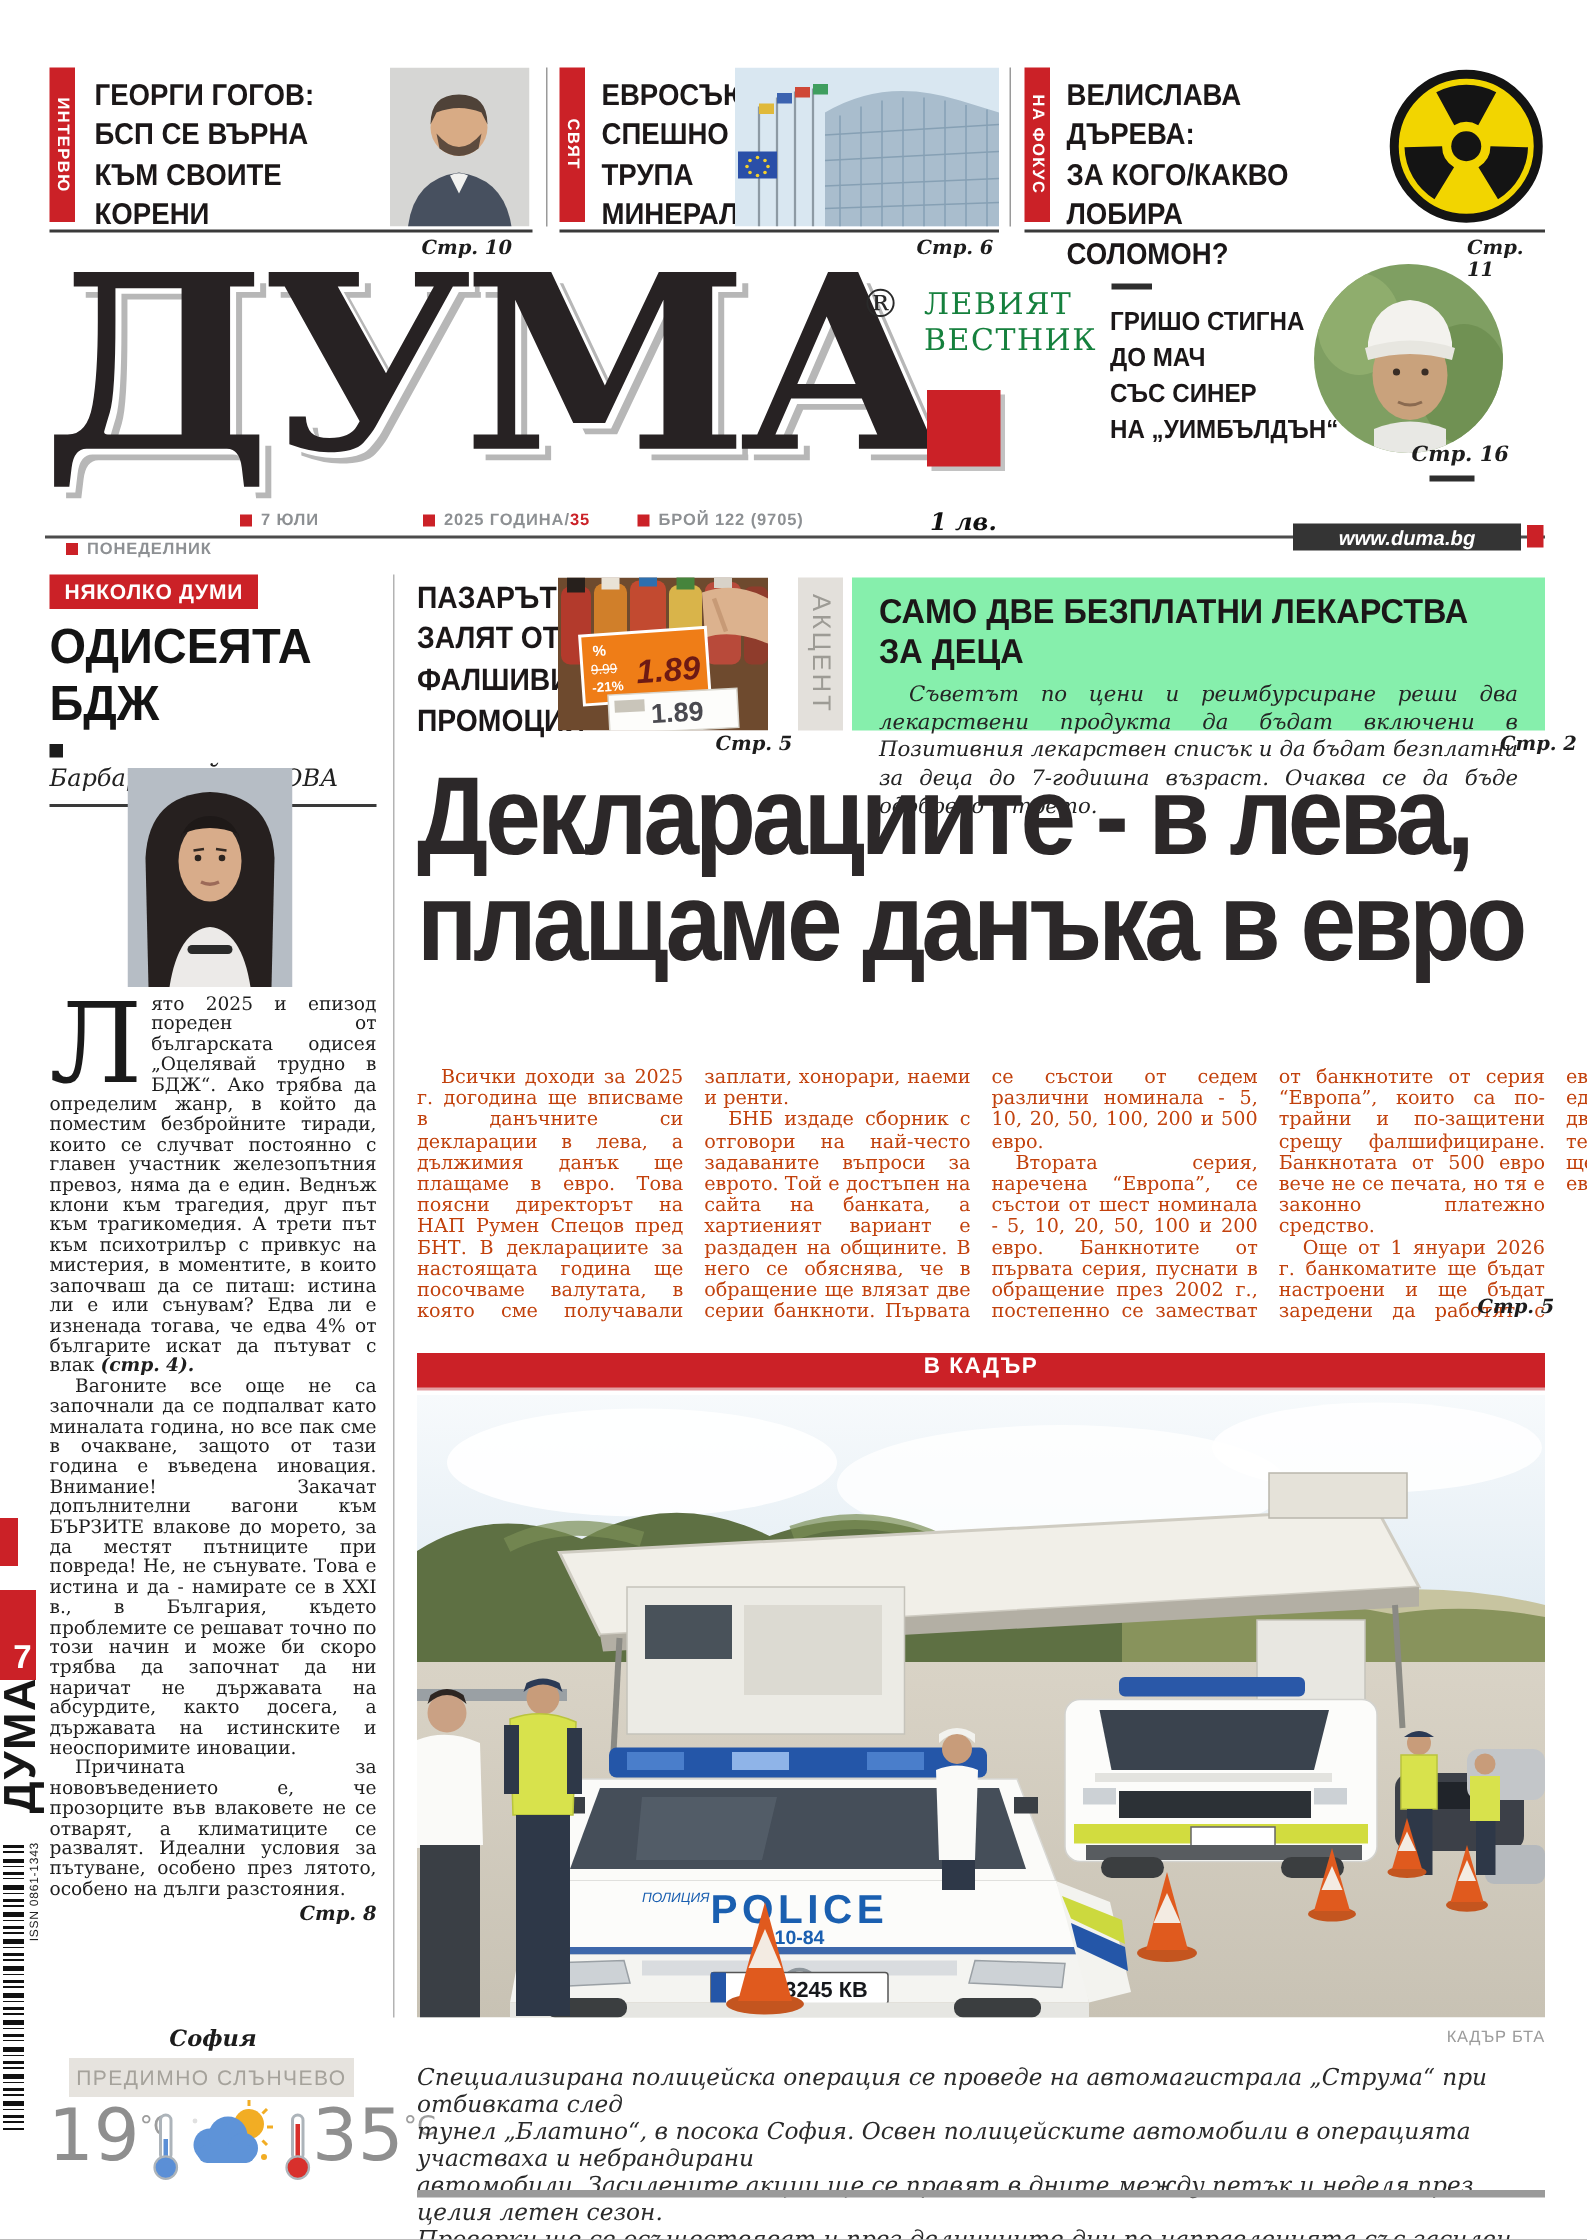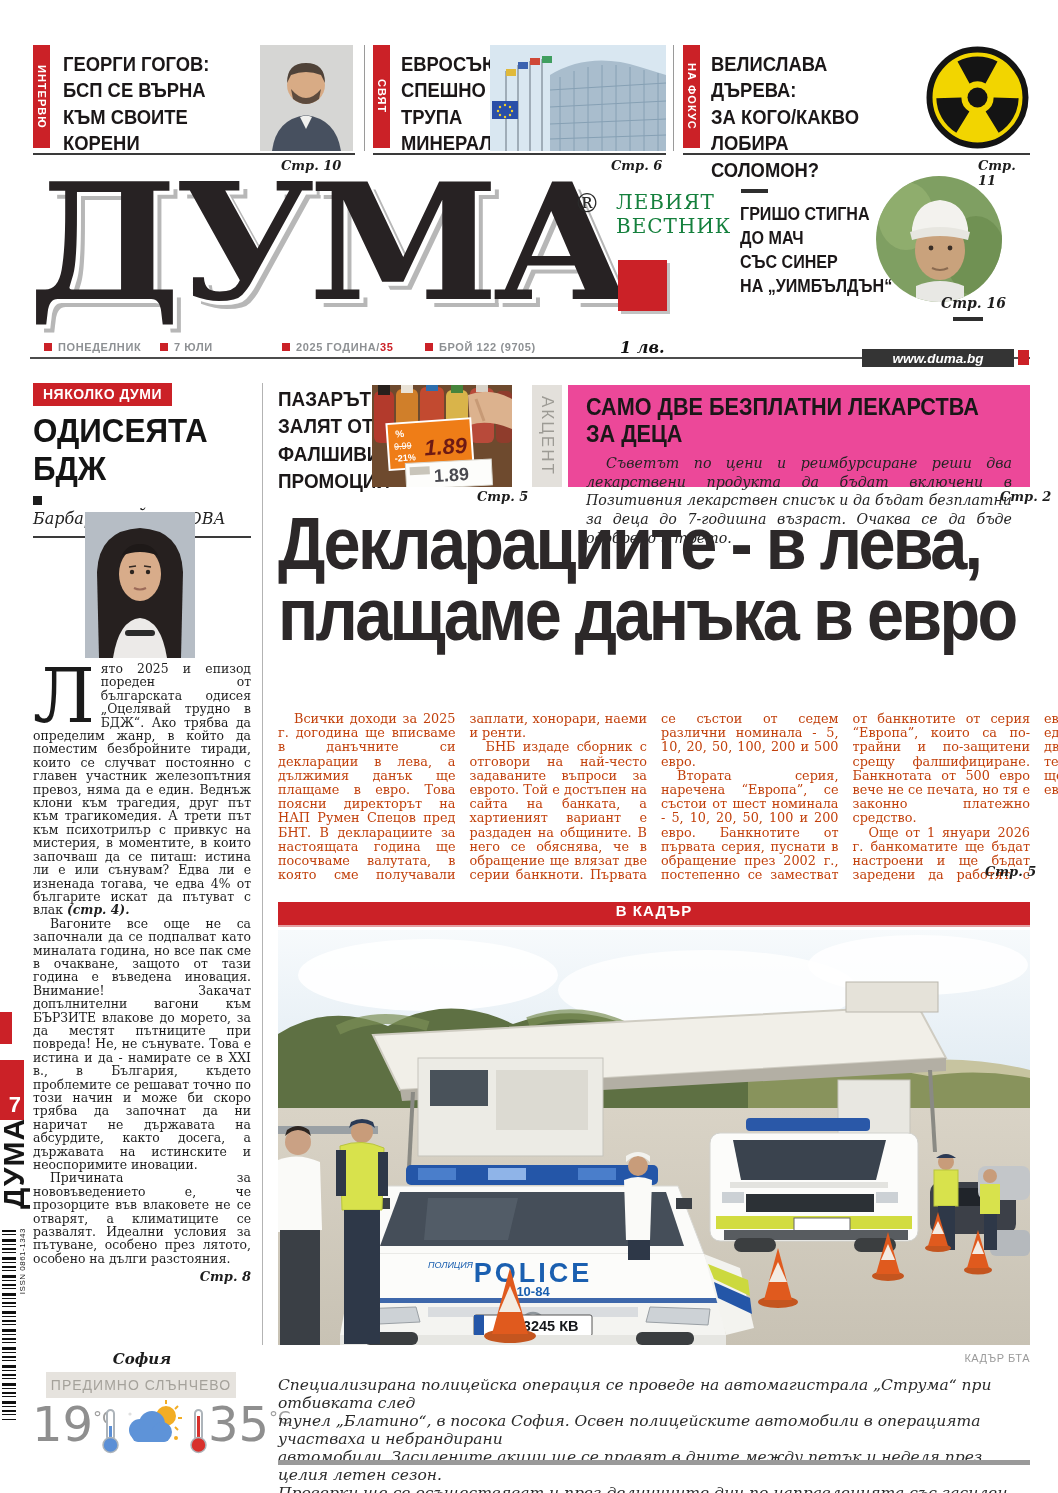--- a/index.html
+++ b/index.html
@@ -161,21 +161,21 @@
       <path d="M34 56 Q64 46 94 56 L92 64 Q64 56 36 64 Z" fill="#e7e6e0"></path>
       <circle cx="55" cy="72" r="2.4" fill="#3a2e26"></circle>
         <circle cx="74" cy="72" r="2.4" fill="#3a2e26"></circle>
       <path d="M56 92 Q64 96 72 92" stroke="#8a6a50" stroke-width="2" fill="none"></path>
       <path d="M40 110 Q64 100 88 110 L88 126 L40 126 Z" fill="#e8e8e4"></path>
     </svg>
   </div>
   <div class="pageref abs" style="left:941px;top:295px;font-size:14px;">Стр. 16</div>
   <div class="abs" style="left:953px;top:317px;width:30px;height:4px;background:#2e2e2e;"></div>
 
-  <div class="dateitem abs" style="left:44px;top:341px;">
+  <div class="dateitem abs" style="left:44px;top:360px;">
     <span class="redsq"></span>
       <span>ПОНЕДЕЛНИК</span>
   </div>
   <div class="dateitem abs" style="left:160px;top:341px;">
     <span class="redsq"></span>
       <span>7 ЮЛИ</span>
   </div>
   <div class="dateitem abs" style="left:282px;top:341px;">
     <span class="redsq"></span>
       <span>2025 ГОДИНА/</span>
@@ -317,21 +317,21 @@
         <text x="62" y="96" font-size="18" fill="#4a4a50" font-weight="bold">1.89</text>
         <rect x="38" y="80" width="20" height="8" fill="#c9c5ba"></rect>
       </g>
     </svg>
   </div>
   <div class="pageref abs" style="left:477px;top:489px;">Стр. 5</div>
 
   <div class="abs" style="left:532px;top:385px;width:30px;height:102px;background:#e3e0db;writing-mode:vertical-rl;display:flex;align-items:center;justify-content:center;">
     <span style="color:#9d9b95;font-size:17px;letter-spacing:2px;">АКЦЕНТ</span>
   </div>
-  <div class="abs" style="left:568px;top:385px;width:462px;height:102px;background:#ec4899;box-sizing:border-box;padding:9px 18px;">
+  <div class="abs" style="left:568px;top:385px;width:462px;height:102px;background:#86efac;box-sizing:border-box;padding:9px 18px;">
     <div class="cond" style="font-size:23px;transform:scaleX(0.94);color:#1b1718;">САМО ДВЕ БЕЗПЛАТНИ ЛЕКАРСТВА ЗА ДЕЦА</div>
     <div class="serif" style="font-style:italic;font-size:14.2px;line-height:1.32;margin-top:6px;text-align:justify;text-indent:20px;color:#242424;">Съветът по цени и реимбурсиране реши два лекарствени продукта да бъдат включени в Позитивния лекарствен списък и да бъдат безплатни за деца до 7-годишна възраст. Очаква се да бъде одобрено и трето.</div>
   </div>
   <div class="pageref abs" style="left:988px;top:489px;margin-left:12px;">Стр. 2</div>
 
   <div class="cond abs" style="left:278px;top:508px;font-size:74px;line-height:.96;letter-spacing:-3px;white-space:pre;transform:scaleX(0.9);color:#2c2829;">Декларациите - в лева,
 плащаме данъка в евро</div>
 
   <div class="lead-cols abs" style="left:278px;top:712px;width:752px;height:172px;">
     <p>Всички доходи за 2025 г. догодина ще вписваме в данъчните си декларации в лева, а дължимия данък ще плащаме в евро. Това поясни директорът на НАП Румен Спецов пред БНТ. В декларациите за настоящата година ще посочваме валутата, в която сме получавали заплати, хонорари, наеми и ренти.</p>

